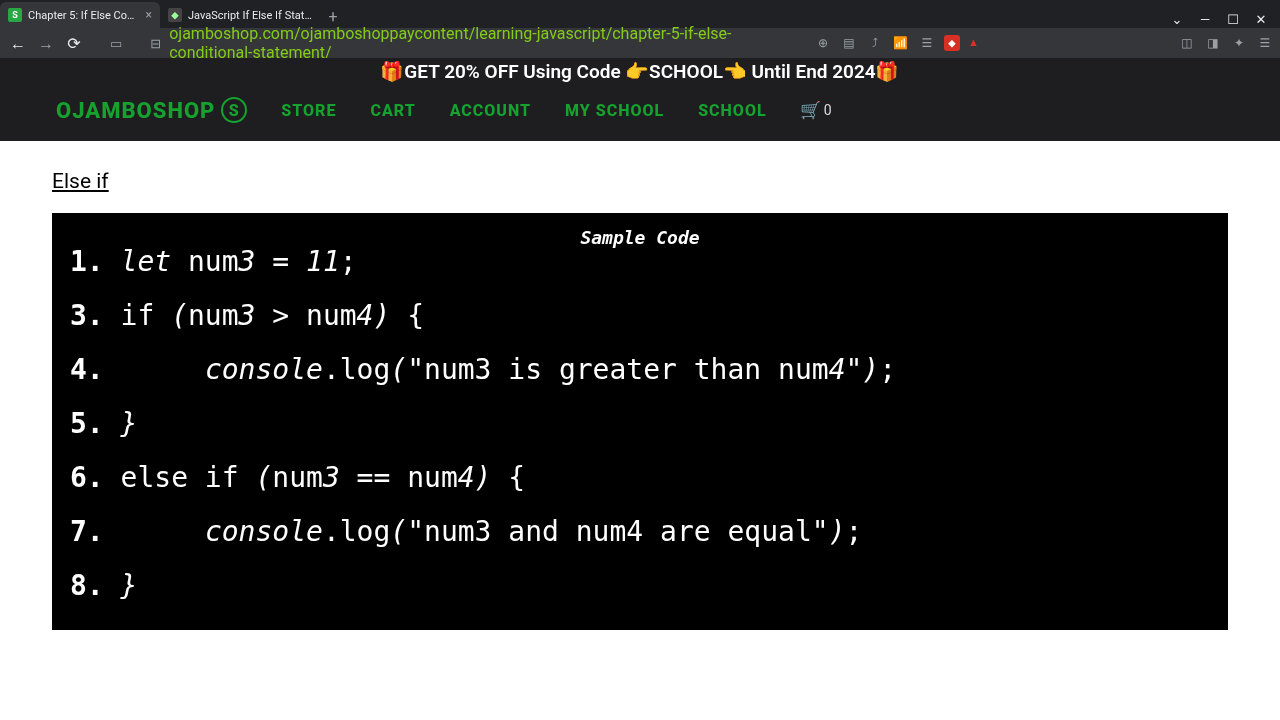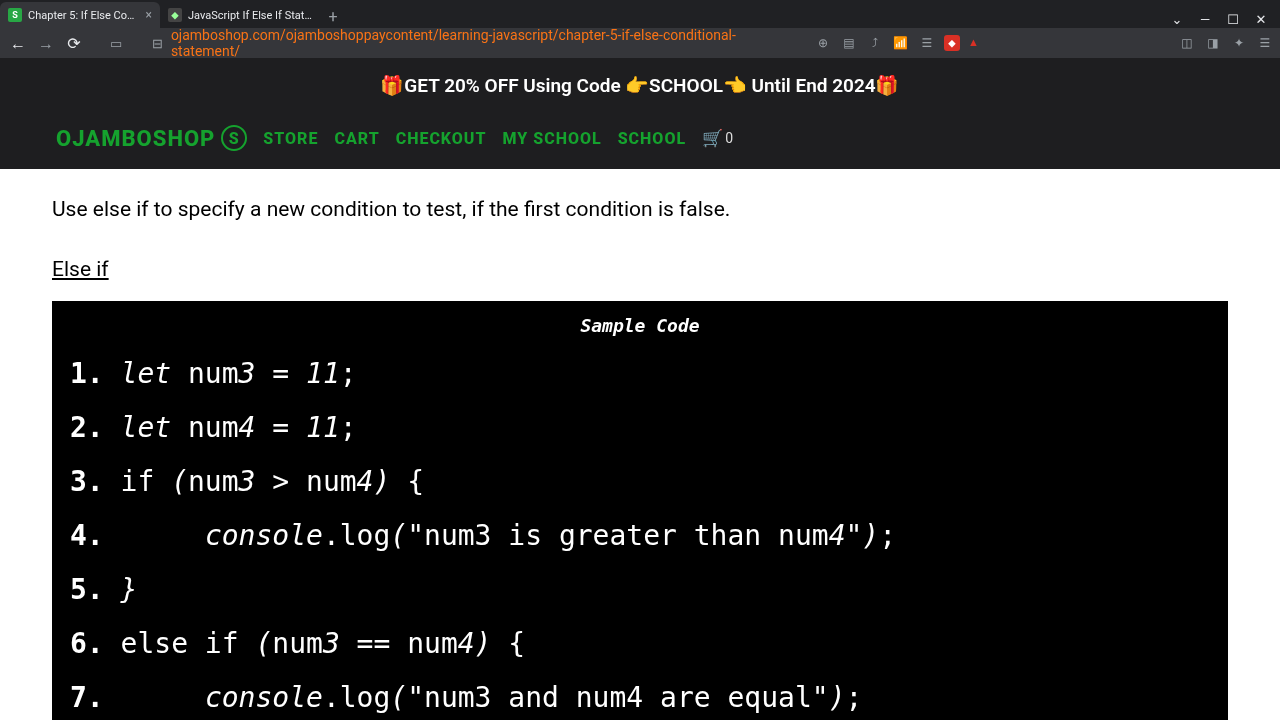--- a/index.html
+++ b/index.html
@@ -73,21 +73,21 @@
 .nav-btn.enabled { color: #e8eaed; }
 .addr-area {
   flex: 1;
   display: flex;
   align-items: center;
   justify-content: center;
   gap: 8px;
   padding: 0 20px;
 }
 .addr-icon { color: #9aa0a6; font-size: 13px; cursor: pointer; }
-.url-text { color: #f97316; font-size: 14px; }
+.url-text { color: #84cc16; font-size: 16px; }
 .toolbar-right {
   display: flex;
   gap: 8px;
   align-items: center;
 }
 .ext-icon {
   width: 18px; height: 18px;
   display: flex; align-items: center; justify-content: center;
   font-size: 12px; color: #9aa0a6; cursor: pointer;
 }
@@ -108,29 +108,29 @@
   overflow-y: scroll;
   position: relative;
 }
 .page::-webkit-scrollbar { width: 14px; }
 .page::-webkit-scrollbar-track { background: #2b2b2b; }
 .page::-webkit-scrollbar-thumb { background: #5a5a5a; }
 .promo-bar {
   background: #1e1e20;
   color: #fff;
   text-align: center;
-  padding: 16px 0;
+  padding: 2px 0;
   font-size: 19px;
   font-weight: 600;
 }
 .nav-menu {
   background: #1e1e20;
   display: flex;
   align-items: center;
-  gap: 16px;
+  gap: 34px;
   padding: 12px 56px 18px;
 }
 .brand {
   color: #15a22e;
   font-weight: 800;
   font-size: 22px;
   letter-spacing: 1px;
   display: flex;
   align-items: center;
   gap: 6px;
@@ -177,21 +177,20 @@
   background: #000;
   color: #fff;
   padding: 14px 18px 30px;
   font-family: "DejaVu Sans Mono", Menlo, Consolas, monospace;
 }
 .code-title {
   text-align: center;
   font-style: italic;
   font-weight: 700;
   font-size: 18px;
-  margin-bottom: 24px;
 }
 .code-line {
   font-size: 28px;
   line-height: 1;
   margin-bottom: 26px;
   white-space: pre;
 }
 .code-line:last-child { margin-bottom: 0; }
 .ln { font-weight: 700; }
 .kw-it { font-style: italic; }
@@ -249,36 +248,34 @@
   <div class="promo-bar">
     <span>🎁GET 20% OFF Using Code 👉SCHOOL👈 Until End 2024🎁</span>
   </div>
   <div class="nav-menu">
     <span class="brand">
       <span>OJAMBOSHOP</span>
       <span class="brand-logo">S</span>
     </span>
     <span class="menu-link">STORE</span>
     <span class="menu-link">CART</span>
-    <span class="menu-link">CHECKOUT</span>
+    <span class="menu-link">ACCOUNT</span>
     <span class="menu-link">MY SCHOOL</span>
     <span class="menu-link">SCHOOL</span>
     <span class="cart-icon">🛒<span class="cart-count">0</span></span>
   </div>
 
   <div class="content">
-    <p class="intro">Use else if to specify a new condition to test, if the first condition is false.</p>
     <p class="subhead">Else if</p>
 
     <div class="code-box">
       <div class="code-title">Sample Code</div>
 
       <div class="code-line"><span class="ln">1.</span> <span class="kw-it">let</span><span> num</span><span class="kw-it">3</span><span> = </span><span class="kw-it">11</span><span>;</span></div>
 
-      <div class="code-line"><span class="ln">2.</span> <span class="kw-it">let</span><span> num</span><span class="kw-it">4</span><span> = </span><span class="kw-it">11</span><span>;</span></div>
 
       <div class="code-line"><span class="ln">3.</span> <span>if </span><span class="punct-it">(</span><span>num</span><span class="kw-it">3</span><span> &gt; num</span><span class="kw-it">4</span><span class="punct-it">)</span><span> {</span></div>
 
       <div class="code-line"><span class="ln">4.</span> <span>     </span><span class="kw-it">console</span><span>.log</span><span class="punct-it">(</span><span>"num3 is greater than num</span><span class="kw-it">4</span><span>"</span><span class="punct-it">)</span><span>;</span></div>
 
       <div class="code-line"><span class="ln">5.</span> <span class="kw-it">}</span></div>
 
       <div class="code-line"><span class="ln">6.</span> <span>else if </span><span class="punct-it">(</span><span>num</span><span class="kw-it">3</span><span> == num</span><span class="kw-it">4</span><span class="punct-it">)</span><span> {</span></div>
 
       <div class="code-line"><span class="ln">7.</span> <span>     </span><span class="kw-it">console</span><span>.log</span><span class="punct-it">(</span><span>"num3 and num4 are equal</span><span>"</span><span class="punct-it">)</span><span>;</span></div>

